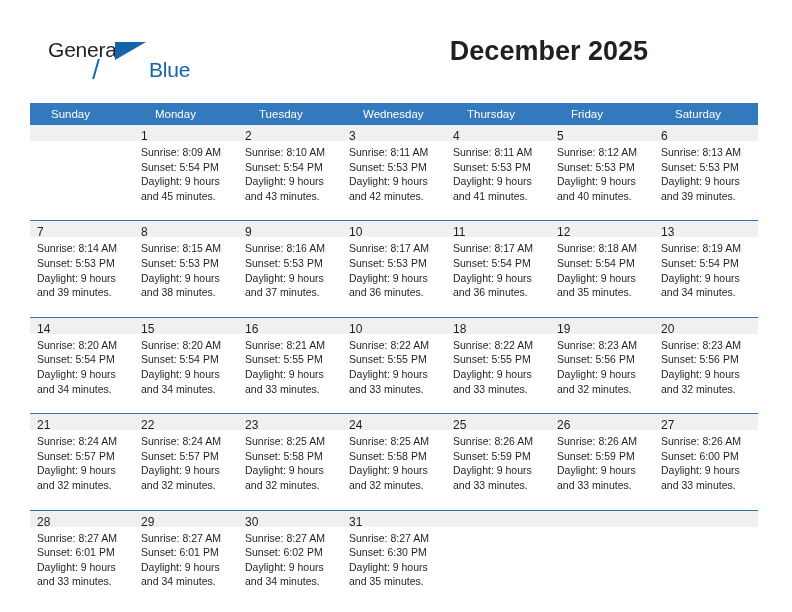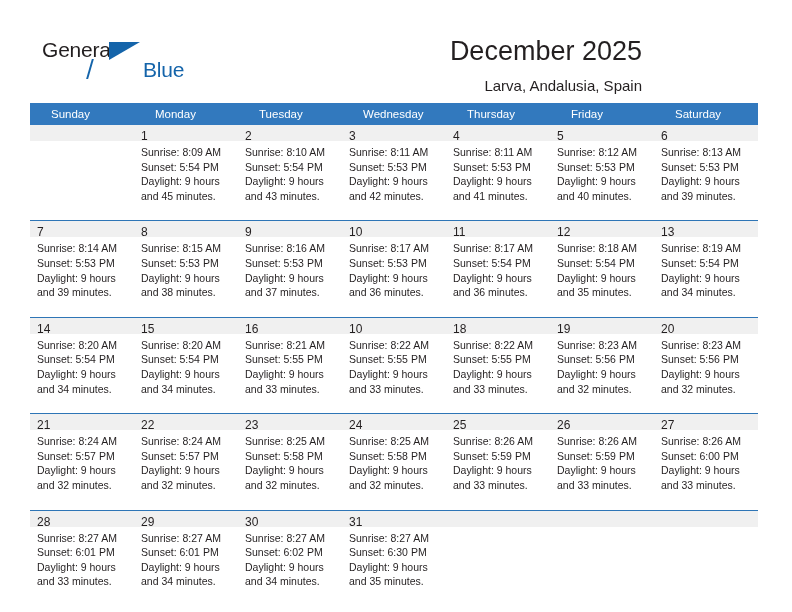--- a/index.html
+++ b/index.html
@@ -16,21 +16,21 @@
   .page {
     position: relative;
     width: 792px;
     height: 612px;
     box-sizing: border-box;
   }
 
   
   .header {
     position: absolute;
-    left: 6px;
+    left: 12px;
     top: 0;
     width: 628px;
     height: 103px;
     padding-left: 44px;
   }
   .logo {
     position: absolute;
     left: 36px;
     top: 38px;
     width: 130px;
@@ -75,21 +75,21 @@
   }
 
   .title {
     position: absolute;
     right: 36px;
     top: 36px;
     font-size: 27px;
     color: #231f20;
     text-align: right;
     white-space: nowrap;
-    font-weight: normal;
+    font-weight: bold;
   }
   .subtitle {
     position: absolute;
     right: 36px;
     top: 77px;
     font-size: 15px;
     color: #231f20;
     text-align: right;
     white-space: nowrap;
   }
@@ -163,21 +163,20 @@
   <div class="header">
 
     <div class="logo">
       <span class="logo-general">General</span>
       <span class="logo-slash"></span>
       <span class="logo-tri"></span>
       <span class="logo-blue">Blue</span>
     </div>
 
     <div class="title">December 2025</div>
-    <div class="subtitle">Larva, Andalusia, Spain</div>
   </div>
 
   <div class="calendar">
     <table class="cal">
       <thead>
         <tr id="hdr-row">
             <th>Sunday</th>
             <th>Monday</th>
             <th>Tuesday</th>
             <th>Wednesday</th>

